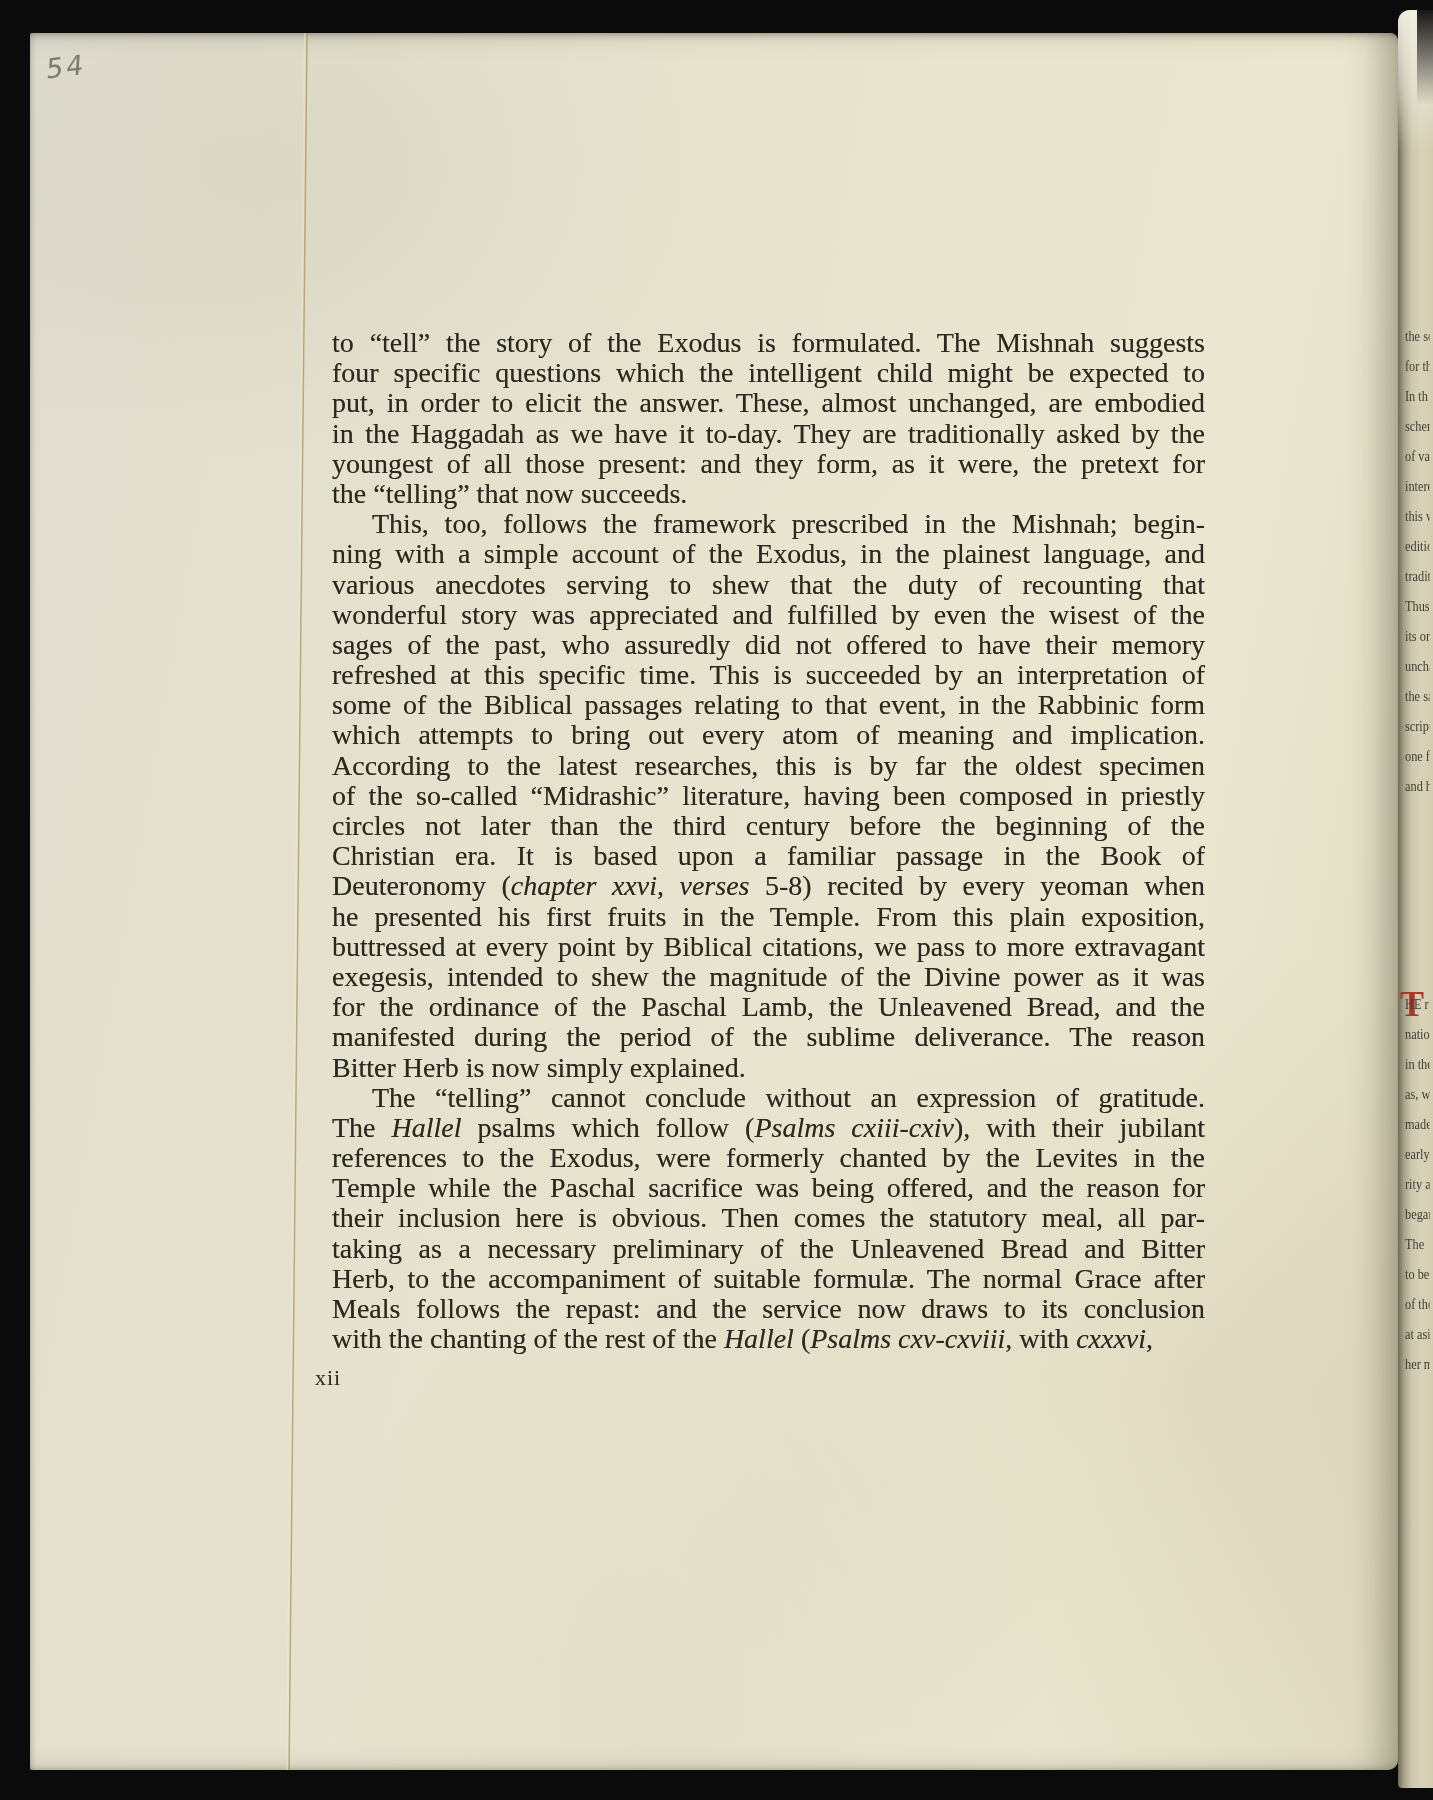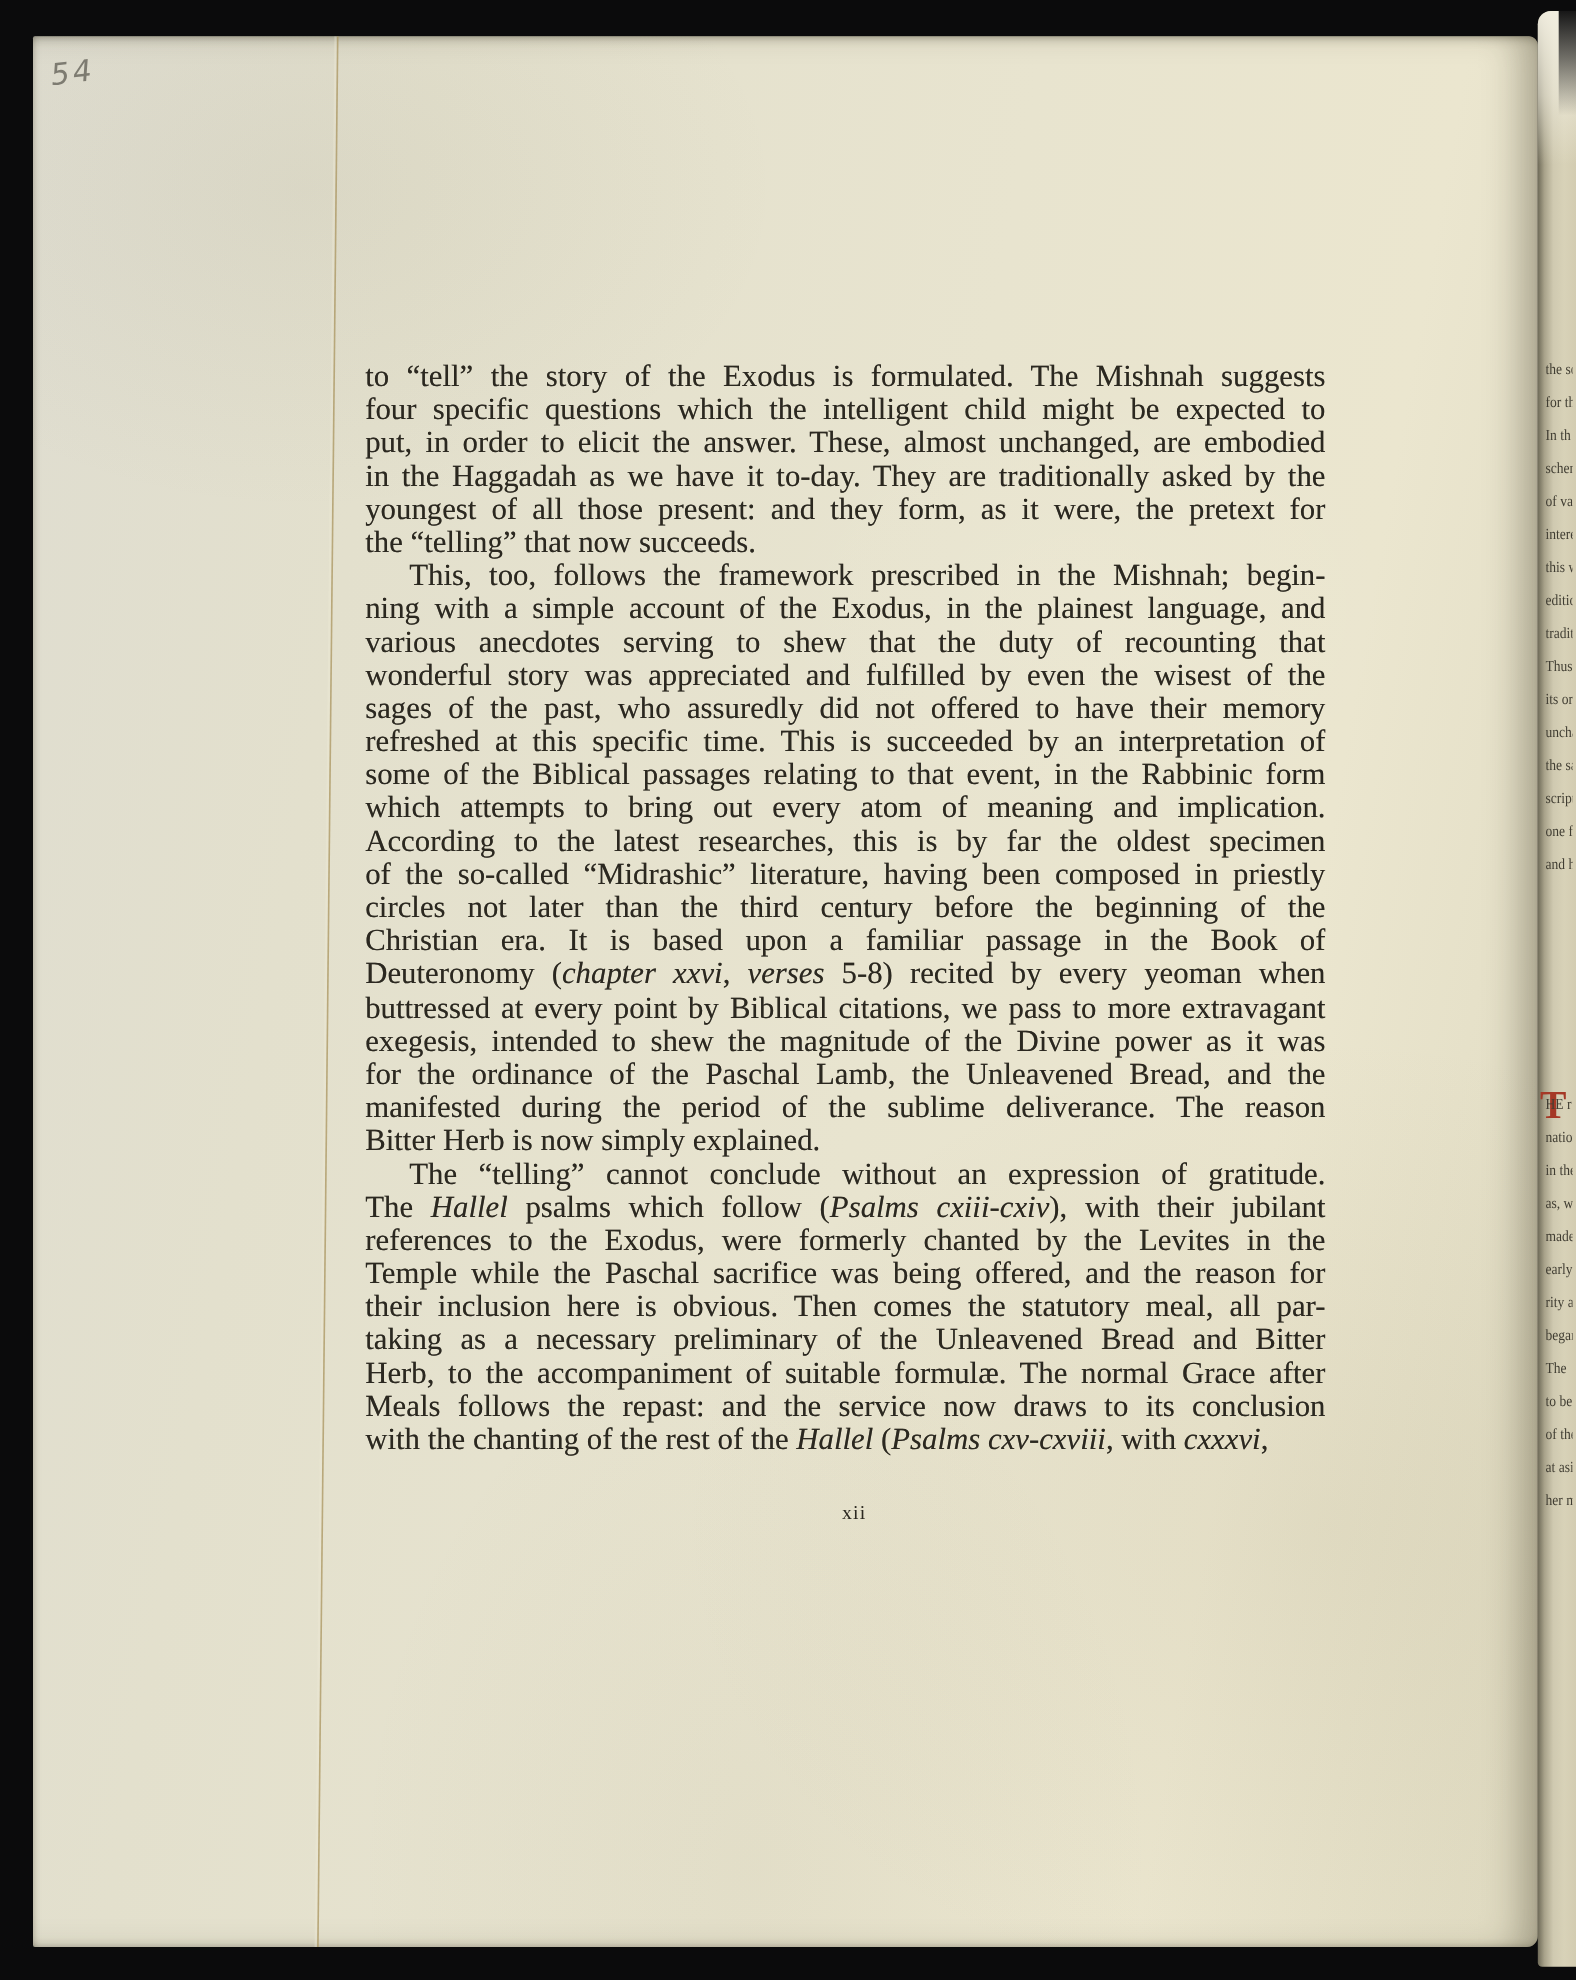--- a/index.html
+++ b/index.html
@@ -54,23 +54,22 @@
     overflow: hidden;
     text-align: justify;
     text-align-last: justify;
     white-space: normal;
   }
   .line.last { text-align-last: left; }
   .line.indent { text-indent: 40px; }
   .em { font-style: italic; }
 
   .folio {
-    position: absolute; left: 310px; top: 1332px; width: 873px;
-    text-align: center;
-    font-size: 18px; letter-spacing: 1px;
+    position: absolute; left: 285px; top: 1332px; width: 873px;
+    font-size: 22px; letter-spacing: 1px;
     color: #2b2820;
   }
 
   
   .page-next {
     position: absolute; left: 1398px; top: 10px;
     width: 35px; height: 1778px;
     background: linear-gradient(to right, #6e6a58 0px, #a8a28a 6px, #cfc9b0 14px, #d8d2b8 24px, #d3ccb1 35px);
     border-radius: 12px 0 0 4px;
   }
@@ -129,20 +128,21 @@
         <div class="line"><span>wonderful story was appreciated and fulfilled by even the wisest of the</span></div>
         <div class="line"><span>sages of the past, who assuredly did not offered to have their memory</span></div>
         <div class="line"><span>refreshed at this specific time.  This is succeeded by an interpretation of</span></div>
         <div class="line"><span>some of the Biblical passages relating to that event, in the Rabbinic form</span></div>
         <div class="line"><span>which attempts to bring out every atom of meaning and implication.</span></div>
         <div class="line"><span>According to the latest researches, this is by far the oldest specimen</span></div>
         <div class="line"><span>of the so-called “Midrashic” literature, having been composed in priestly</span></div>
         <div class="line"><span>circles not later than the third century before the beginning of the</span></div>
         <div class="line"><span>Christian era.  It is based upon a familiar passage in the Book of</span></div>
         <div class="line"><span>Deuteronomy (</span><span class="em">chapter xxvi</span><span>, </span><span class="em">verses</span><span> 5-8) recited by every yeoman when</span></div>
+        <div class="line"><span>he presented his first fruits in the Temple.  From this plain exposition,</span></div>
         <div class="line"><span>buttressed at every point by Biblical citations, we pass to more extravagant</span></div>
         <div class="line"><span>exegesis, intended to shew the magnitude of the Divine power as it was</span></div>
         <div class="line"><span>for the ordinance of the Paschal Lamb, the Unleavened Bread, and the</span></div>
         <div class="line"><span>manifested during the period of the sublime deliverance.  The reason</span></div>
         <div class="line last"><span>Bitter Herb is now simply explained.</span></div>
         <div class="line indent"><span>The “telling” cannot conclude without an expression of gratitude.</span></div>
         <div class="line"><span>The </span><span class="em">Hallel</span><span> psalms which follow (</span><span class="em">Psalms cxiii-cxiv</span><span>), with their jubilant</span></div>
         <div class="line"><span>references to the Exodus, were formerly chanted by the Levites in the</span></div>
         <div class="line"><span>Temple while the Paschal sacrifice was being offered, and the reason for</span></div>
         <div class="line"><span>their inclusion here is obvious.  Then comes the statutory meal, all par-</span></div>

